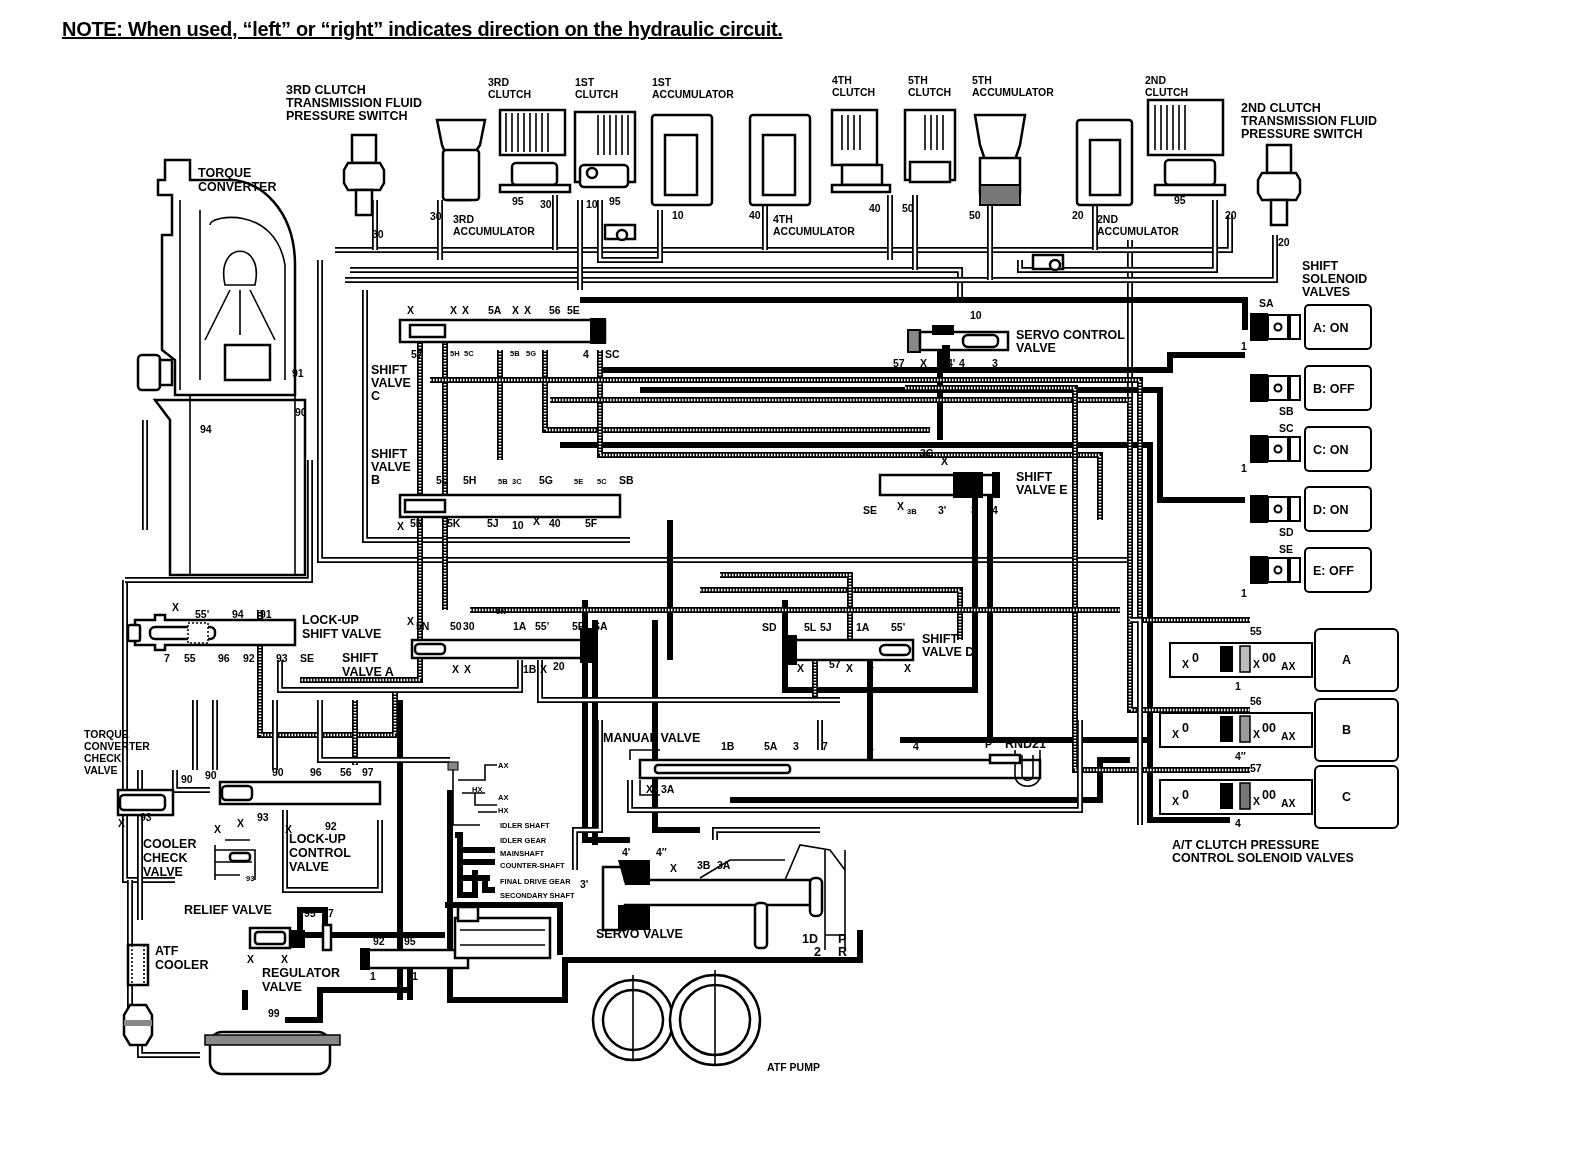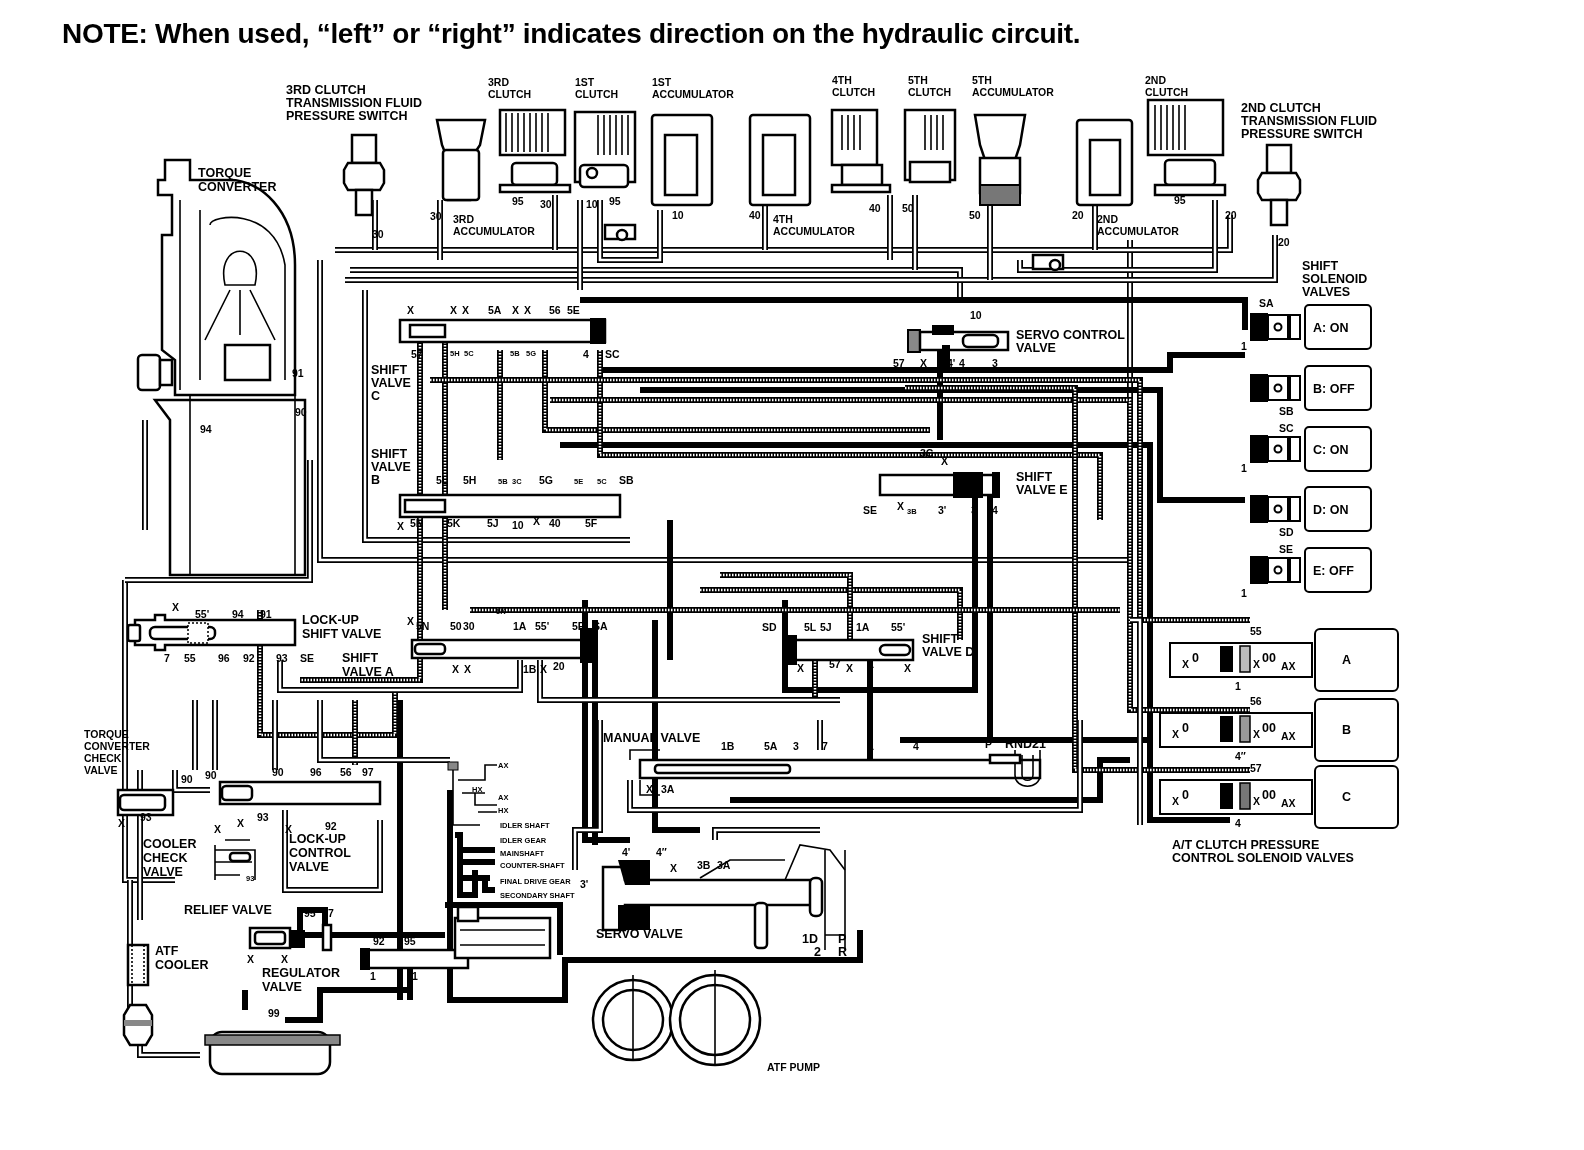--- a/index.html
+++ b/index.html
@@ -1,17 +1,17 @@
 <!DOCTYPE html>
 <html><head>
 <meta charset="utf-8">
 <style>
   html, body { margin: 0; padding: 0; background: #ffffff; }
   body { width: 1584px; height: 1150px; position: relative; overflow: hidden; font-family: "Liberation Sans", sans-serif; color: #000; }
-  .note { position: absolute; left: 62px; top: 18px; font-size: 28px; font-weight: bold; letter-spacing: -0.3px; font-family: "Liberation Sans", sans-serif; }
+  .note { position: absolute; left: 62px; top: 18px; font-size: 20px; font-weight: bold; letter-spacing: -0.3px; font-family: "Liberation Sans", sans-serif; text-decoration: underline; }
   svg#diagram { position: absolute; left: 0; top: 0; }
   .lbl { font-family: "Liberation Sans", sans-serif; font-weight: bold; font-size: 12.5px; fill: #000; }
   .lbl-s { font-family: "Liberation Sans", sans-serif; font-weight: bold; font-size: 10.5px; fill: #000; }
   .lbl-xs { font-family: "Liberation Sans", sans-serif; font-weight: bold; font-size: 7.5px; fill: #000; }
   .port { font-family: "Liberation Sans", sans-serif; font-weight: bold; font-size: 10.5px; fill: #000; }
   .thick { stroke: #000; stroke-width: 6; fill: none; }
   .dbl { stroke: #000; stroke-width: 6; fill: none; }
   .dbl-in { stroke: #fff; stroke-width: 2.5; fill: none; }
   .dot-in { stroke: #fff; stroke-width: 2.5; fill: none; stroke-dasharray: 1.5 1.5; }
   .thin { stroke: #000; stroke-width: 1.6; fill: none; }

